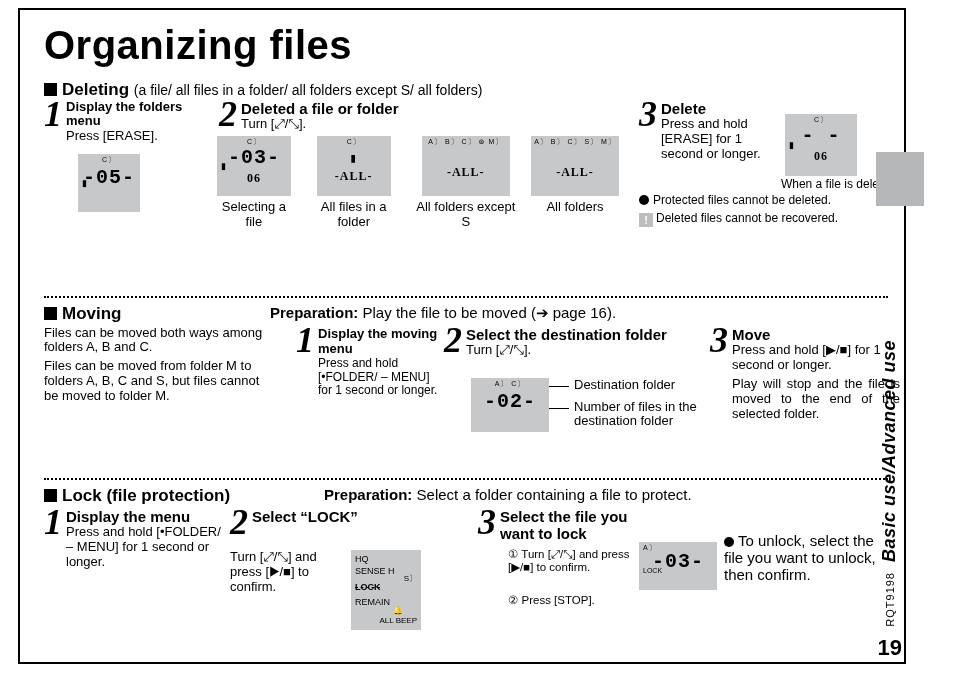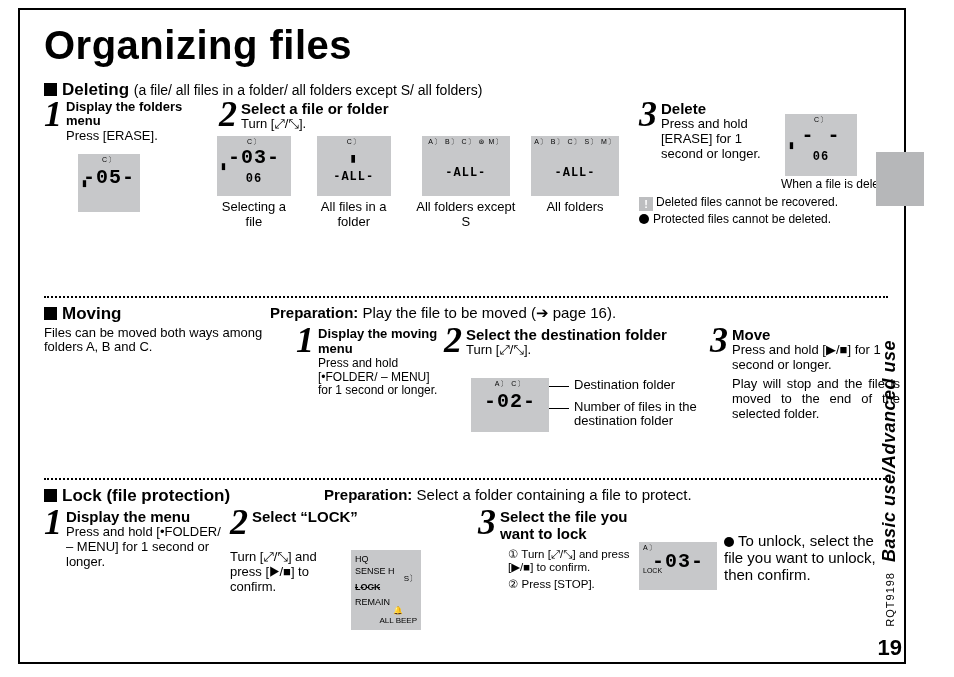--- a/index.html
+++ b/index.html
@@ -69,21 +69,21 @@
   .lcd {
     display: inline-block;
     background: #c7c8ca;
     border: 0;
     vertical-align: top;
     position: relative;
     text-align: center;
   }
   .lcd .top { font-size: 7px; letter-spacing: 1px; position:absolute; top:2px; left:0; right:0; text-align:center; }
   .lcd .main { font-family: 'Courier New', monospace; font-size: 20px; font-weight: 700; letter-spacing: 1px; line-height:1; }
-  .lcd .sub  { font-family: Liberation Mono, monospace; font-size: 12px; font-weight: 700; letter-spacing: 1px; line-height:1; }
+  .lcd .sub  { font-family: Liberation Serif, serif; font-size: 12px; font-weight: 700; letter-spacing: 1px; line-height:1; }
   .lcd .side-ico { position:absolute; left:4px; top:50%; transform:translateY(-50%); font-size:9px; }
 
   .cap { font-size: 13px; text-align: center; margin-top: 4px; }
 
   
   .warn { display:inline-block; width:14px; height:14px; background:#bdbec0; color:#fff; font-weight:700; font-size:11px; text-align:center; line-height:14px; vertical-align:-2px; margin-right:3px;}
   .dot { display:inline-block; width:10px; height:10px; background:#000; border-radius:50%; vertical-align:-1px; margin-right:4px;}
 
   
   .deleting .steps { position:relative; height: 190px; }
@@ -150,21 +150,21 @@
               <span class="main">-05-</span>
             </div>
           </div>
         </div>
       </div>
 
       <div class="s2">
         <div class="step">
           <span class="bignum">2</span>
           <div class="step-body">
-            <div class="t">Select a file or folder</div>
+            <div class="t">Deleted a file or folder</div>
             <div>Turn [⤢/⤡].</div>
           </div>
         </div>
         <div class="lcdrow">
           <div class="cellwrap">
             <div class="lcd" style="width:74px; height:60px; padding-top:12px;">
               <span class="top">C〕</span>
               <span class="side-ico">▮</span>
               <span class="main">-03-</span><br>
               <span class="sub">06</span>
@@ -204,38 +204,39 @@
             <div style="font-size:13px;">Press and hold [ERASE] for 1 second or longer.</div>
           </div>
           <div class="lcd" style="width:72px; height:62px; padding-top:12px; margin-left:6px;">
             <span class="top">C〕</span>
             <span class="side-ico">▮</span>
             <span class="main">- -</span><br>
             <span class="sub">06</span>
           </div>
         </div>
         <div class="small" style="text-align:right; margin-top:2px;">When a file is deleted.</div>
+        <div class="small" style="margin-top:2px;">
+          <span class="dot"></span><span>Protected files cannot be deleted.</span>
+        </div>
         <div class="small" style="margin-top:4px;">
           <span class="warn">!</span><span>Deleted files cannot be recovered.</span>
-        </div>
-        <div class="small" style="margin-top:2px;">
-          <span class="dot"></span><span>Protected files cannot be deleted.</span>
         </div>
       </div>
     </div>
   </div>
 
   <hr class="dotted">
 
   <div class="moving">
     <div class="sec-title" style="position:absolute; left:0; top:0;">
       <span class="blk"></span><span>Moving</span>
     </div>
     <div class="intro" style="top:22px;">
       <div>Files can be moved both ways among folders A, B and C.</div>
+      <div style="margin-top:4px;">Files can be moved from folder M to folders A, B, C and S, but files cannot be moved to folder M.</div>
     </div>
     <div class="prep">
       <b>Preparation:</b>
       <span>Play the file to be moved (➔ page 16).</span>
     </div>
 
     <div class="s1 step">
       <span class="bignum">1</span>
       <div class="step-body">
         <div class="t-sm" style="line-height:1.2">Display the moving menu</div>
@@ -314,21 +315,21 @@
 
     <div class="s3" style="top:22px;">
       <div class="" respect="step">
         <span class="bignum">3</span>
         <div class="step-body">
           <div class="t" style="font-size:15px; width:160px;">Select the file you want to lock</div>
         </div>
       </div>
       <div style="font-size:11.5px; margin-top:6px; margin-left:30px; width:130px;">
         <div>① Turn [⤢/⤡] and press [▶/■] to confirm.</div>
-        <div style="margin-top:4px;">② Press [STOP].</div>
+        <div style="margin-top:20px;">② Press [STOP].</div>
       </div>
     </div>
 
     <div class="lcd3">
       <div class="lcd" style="width:78px; height:48px; padding-top:10px;">
         <span class="top" style="text-align:left; left:4px;">A〕</span>
         <span class="side-ico" style="font-size:7px; top:62%;">LOCK</span>
         <span class="main">-03-</span>
       </div>
     </div>

